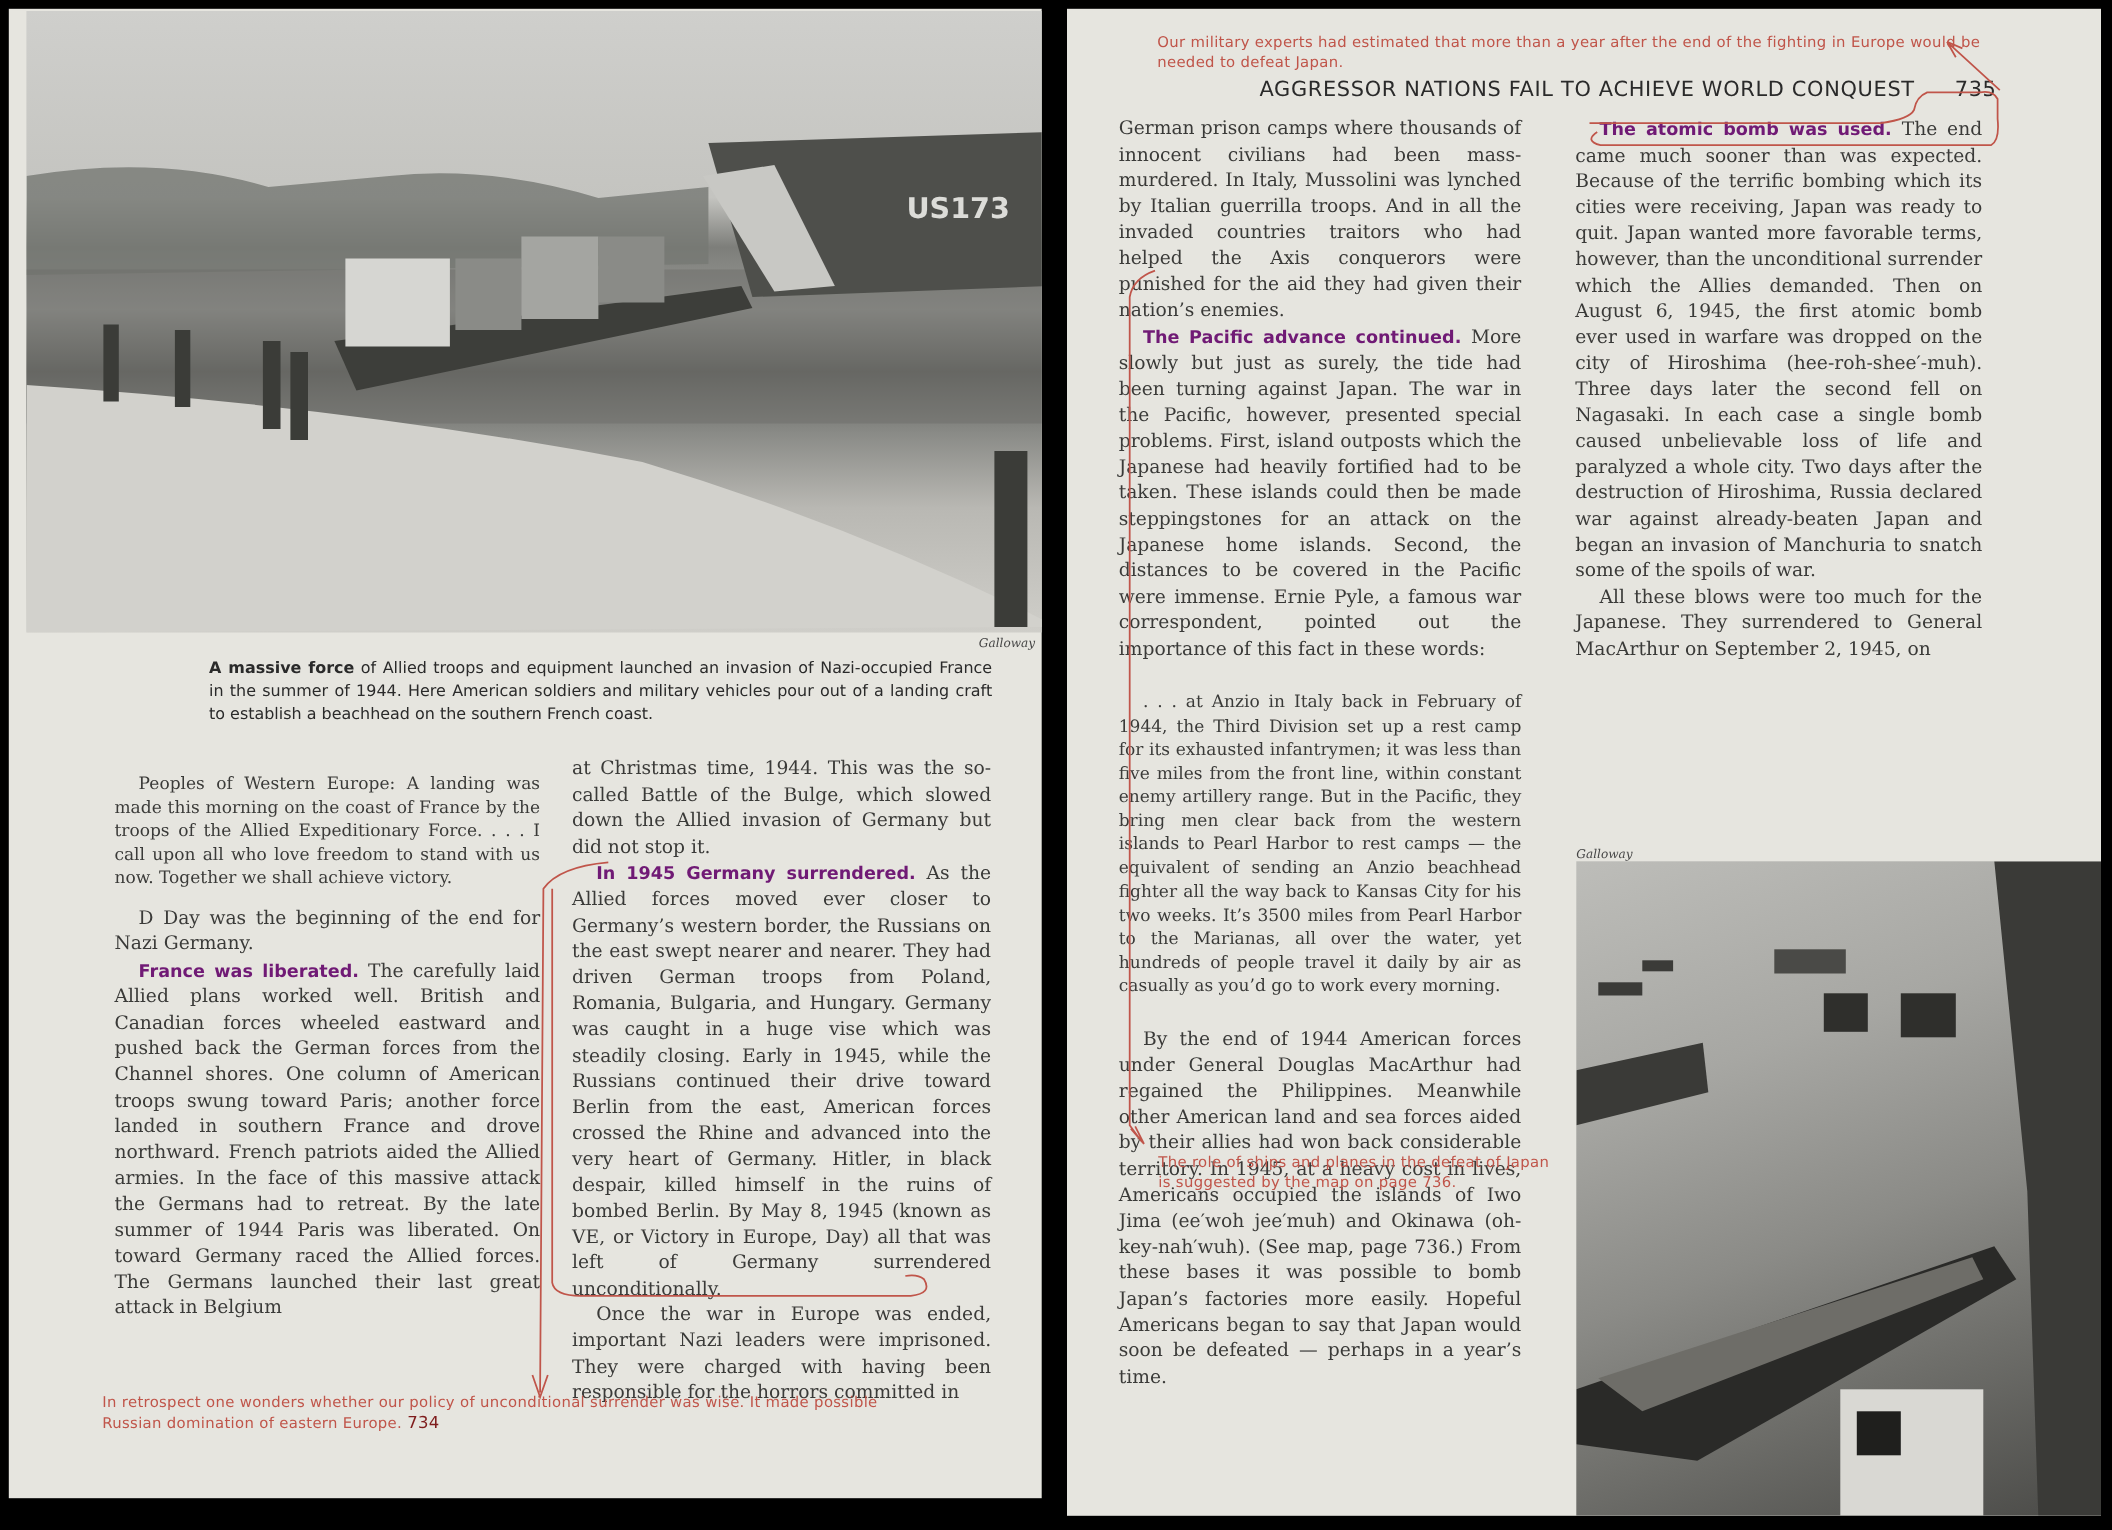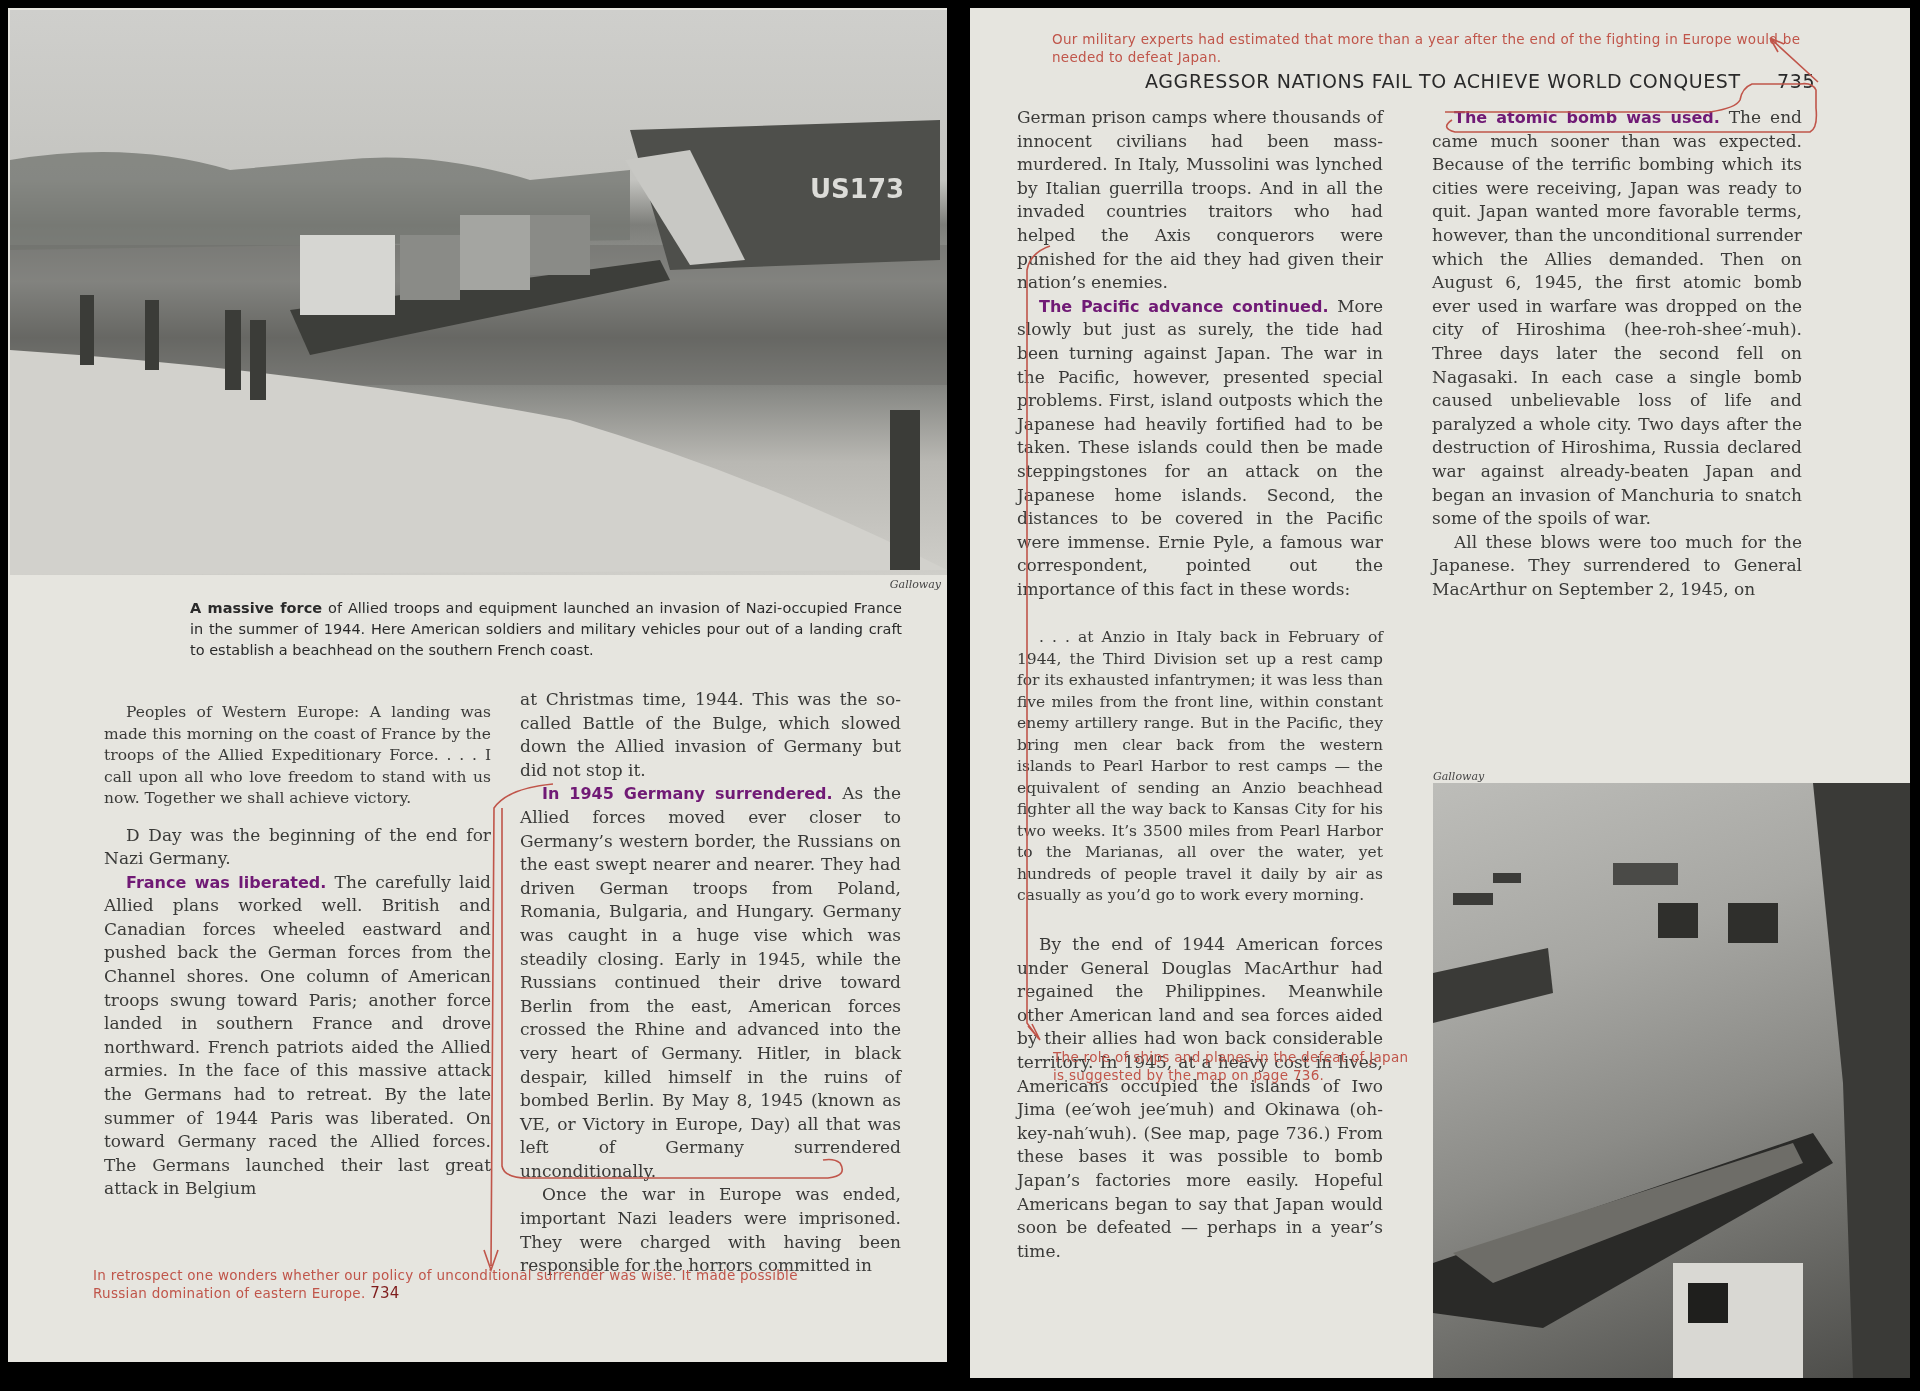--- a/index.html
+++ b/index.html
@@ -7,21 +7,21 @@
     width: 1920px; height: 1391px; background: #000; position: relative; overflow: hidden;
     font-family: "DejaVu Serif", serif;
   }
   .page {
     position: absolute; background: #e6e5df; overflow: hidden;
   }
   #page-left { left: 8px; top: 8px; width: 939px; height: 1354px; }
   #page-right { left: 970px; top: 8px; width: 940px; height: 1370px; }
 
   .photo { position: absolute; overflow: hidden; }
-  #photo-left { left: 2px; top: 2px; width: 937px; height: 565px;
+  #photo-left { left: 16px; top: 2px; width: 937px; height: 565px;
     background: linear-gradient(180deg, #cfcfcc 0%, #c4c4c0 30%, #7d7e7a 38%, #9a9b97 48%, #5d5e5a 58%, #8a8b87 68%, #b9b8b3 80%, #cfcec9 100%); }
   #photo-right { left: 463px; top: 775px; width: 477px; height: 595px;
     background: linear-gradient(160deg, #bdbdb9 0%, #a7a7a3 30%, #8b8b87 55%, #6e6e6a 75%, #4a4a47 100%); }
 
   .credit { position: absolute; font-family: "DejaVu Serif", serif; font-style: italic; font-size: 11px; color: #444; }
 
   .caption { position: absolute; font-family: "DejaVu Sans", sans-serif; font-size: 14.5px; line-height: 21px; color: #2a2a2a; text-align: justify; }
   .caption b { font-weight: bold; margin-top: 32px; }
 
   .col { position: absolute; font-family: "DejaVu Serif", serif; font-size: 17px; line-height: 23.6px; color: #3a3a38; text-align: justify; }

